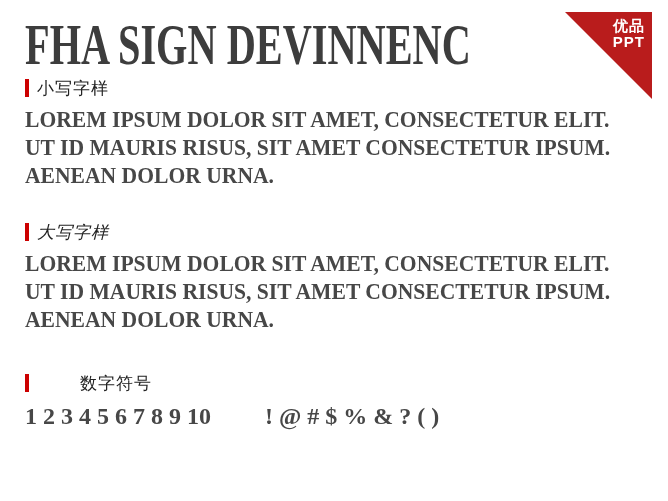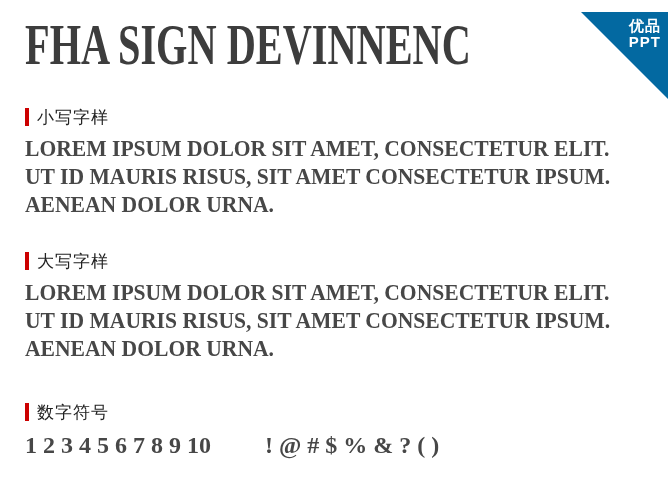--- a/index.html
+++ b/index.html
@@ -9,23 +9,23 @@
     width: 668px;
     height: 501px;
     overflow: hidden;
     font-family: "Liberation Sans", sans-serif;
   }
   .page { position: relative; width: 668px; height: 501px; padding-left: 25px; }
 
   
   .ribbon {
     position: absolute;
-    top: 0; right: 0;
+    top: 0; right: 16px;
     width: 87px; height: 87px;
-    background: #0369a1;
+    background: #b91c1c;
     clip-path: polygon(0 0, 100% 0, 100% 100%);
   }
   .ribbon-text {
     position: absolute;
     top: 6px; right: 7px;
     text-align: center;
     color: #ffffff;
     font-size: 15px;
     font-weight: bold;
     line-height: 16px;
@@ -45,23 +45,23 @@
     transform-origin: left top;
     white-space: nowrap;
   }
 
   
   .section-header {
     display: flex;
     align-items: center;
     height: 20px;
   }
-  .sh-1 { margin-top: 29px; }
-  .sh-2 { margin-top: 33px; }
-  .sh-3 { margin-top: 40px; }
+  .sh-1 { }
+  .sh-2 { margin-top: 33px; font-style: italic; }
+  .sh-3 { margin-top: 40px; gap: 43px; }
   .red-bar {
     width: 4px; height: 18px;
     background: #cc0000;
     margin-right: 8px;
     flex: 0 0 auto;
   }
   .section-label {
     font-size: 17px;
     color: #222222;
     letter-spacing: 1px;

